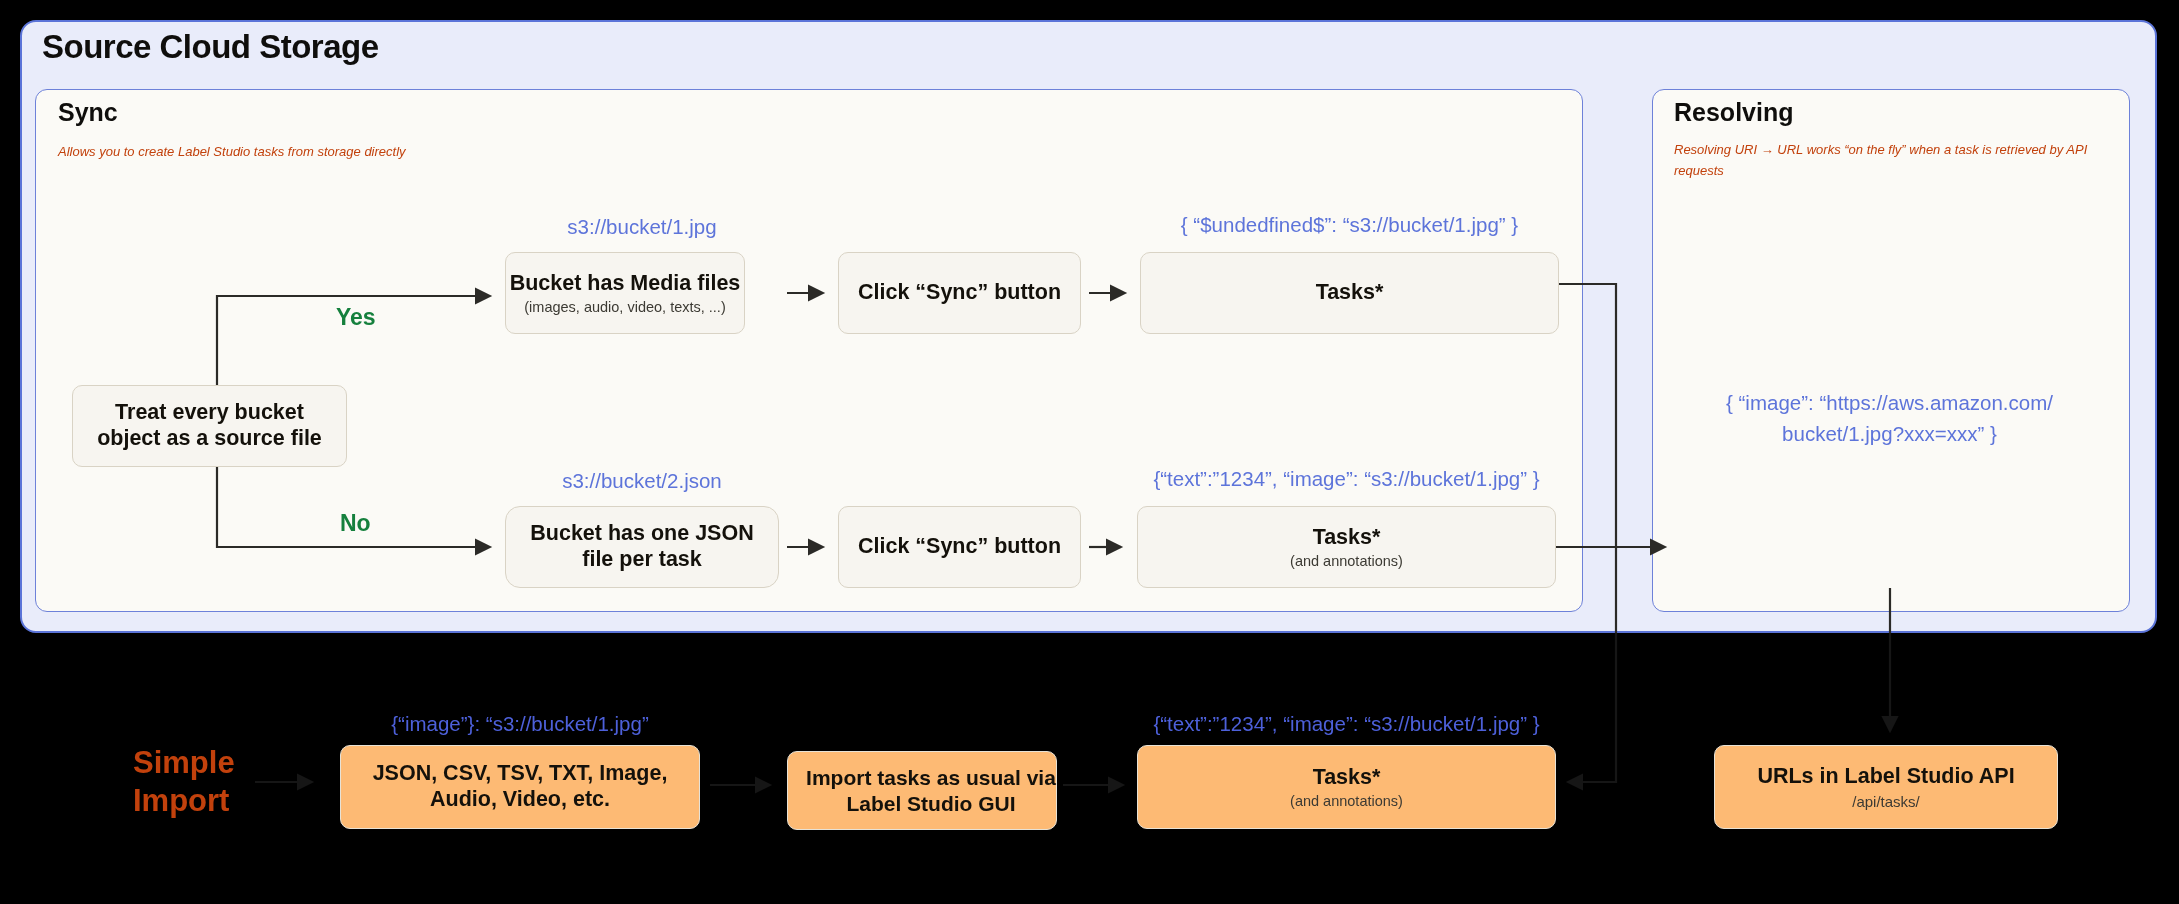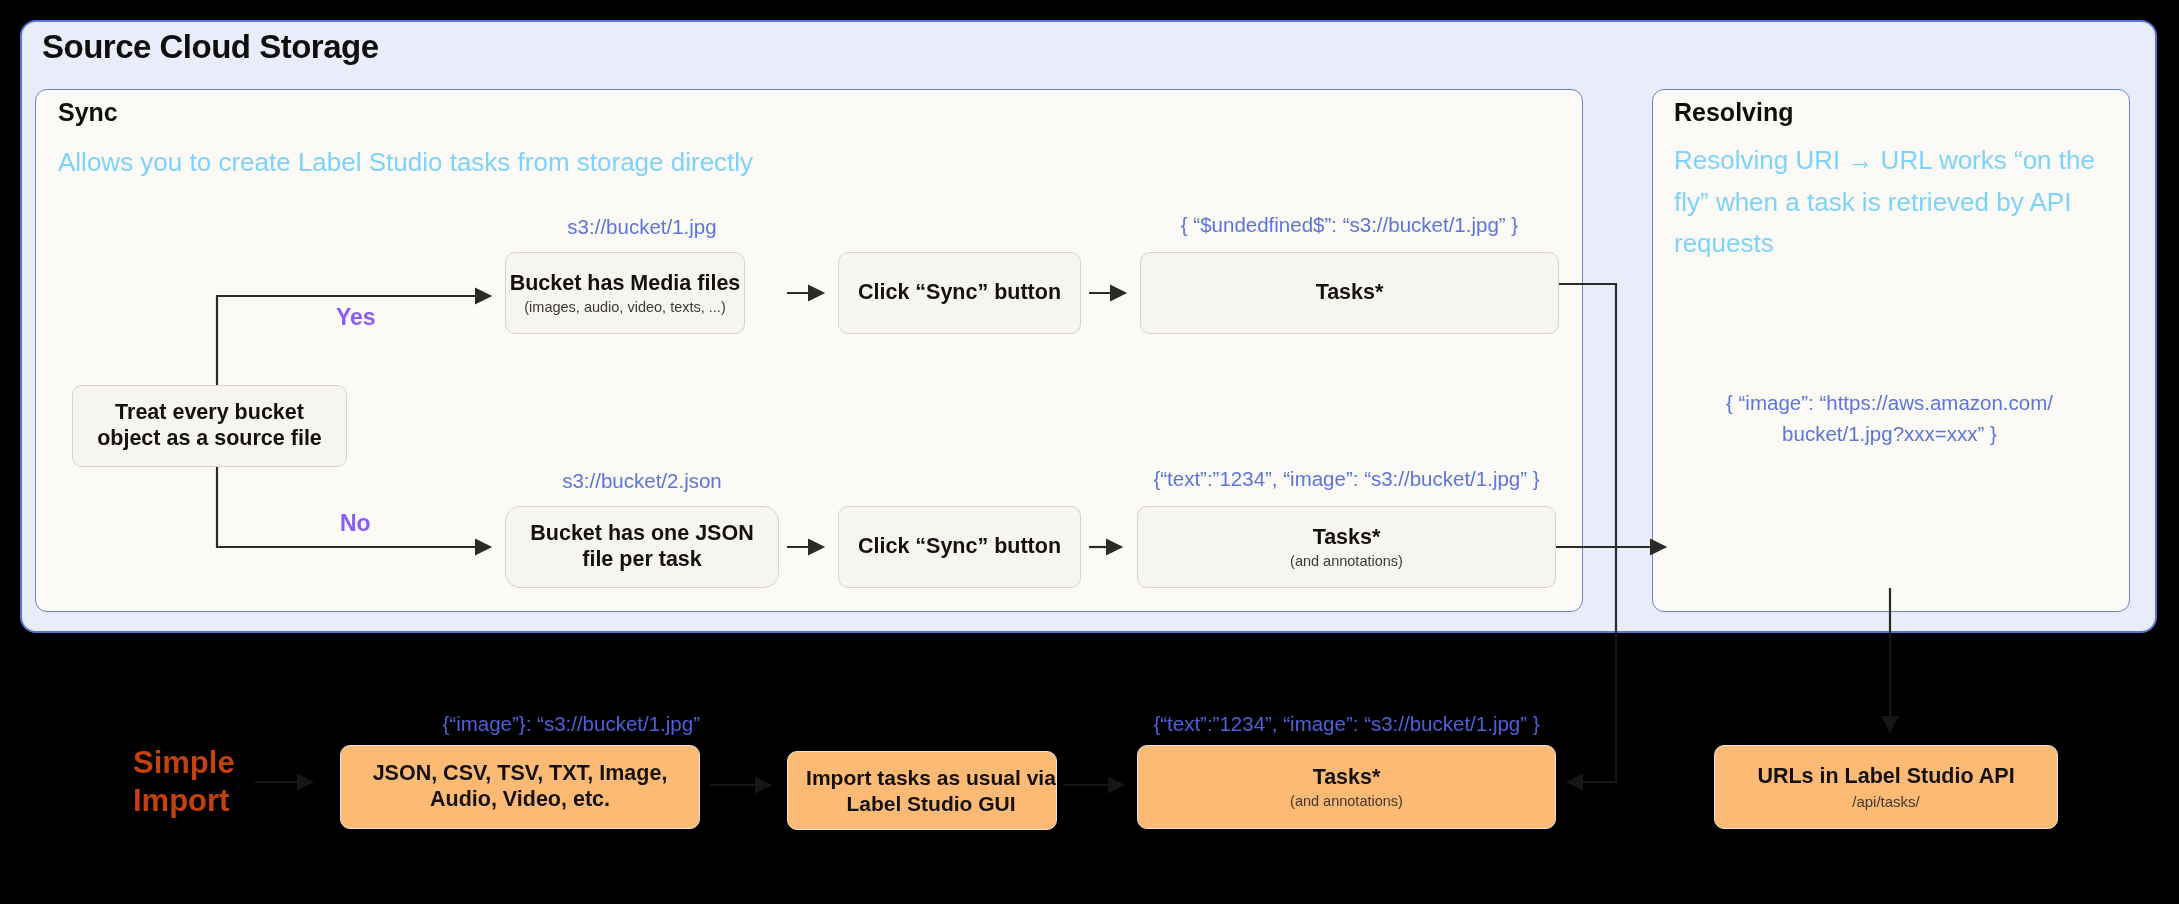--- a/index.html
+++ b/index.html
@@ -8,33 +8,33 @@
   .abs{position:absolute;box-sizing:border-box;}
 
   .container{left:20px;top:20px;width:2137px;height:613px;background:#e9ecfa;
              border:2.5px solid #5b74d8;border-radius:16px;z-index:1;}
   .page-title{left:42px;top:28px;font-size:33px;font-weight:700;letter-spacing:-0.5px;color:#0f0e0c;z-index:2;}
 
   .panel{background:#fbfaf6;border:1.5px solid #6d81d9;border-radius:12px;z-index:2;}
   .panel-sync{left:35px;top:89px;width:1548px;height:523px;}
   .panel-resolving{left:1652px;top:89px;width:478px;height:523px;}
   .panel-title{font-size:25px;font-weight:700;color:#0f0e0c;}
-  .panel-sub{font-size:26px;color:#7dd3fc;line-height:1.6;}
+  .panel-sub{font-size:13px;color:#c2410c;line-height:1.6;font-style:italic;}
 
   .flowbox{background:#f7f5f0;border:1.5px solid #d9d3c5;border-radius:10px;z-index:4;
            display:flex;flex-direction:column;align-items:center;justify-content:center;text-align:center;}
   .flowbox .bt{font-size:21.5px;font-weight:700;line-height:1.2;color:#14110b;}
   .flowbox .bs{font-size:14.5px;color:#3c3a33;margin-top:3px;}
 
   .darkbox{background:#fdba74;border:1.5px solid #e7e2d6;}
 
   .bluelabel{font-size:20.5px;font-weight:500;color:#5d74da;text-align:center;z-index:4;line-height:1.5;}
   .bluelabel.on-dark{color:#4d60da;}
 
-  .branch-label{font-size:23px;font-weight:700;color:#8b5cf6;z-index:4;}
+  .branch-label{font-size:23px;font-weight:700;color:#15803d;z-index:4;}
 
   .faint-title{left:133px;top:744px;width:125px;font-size:31px;font-weight:600;line-height:38px;
                color:#c2410c;z-index:2;}
   .note{left:567px;top:872px;font-size:20.5px;font-style:italic;font-weight:500;color:#272a24;z-index:2;}
 
   svg.wires{position:absolute;left:0;top:0;z-index:3;}
 </style>
 </head>
 <body>
 
@@ -109,21 +109,21 @@
   <div class="abs bluelabel" style="left:1137px;top:464px;width:419px;">{“text”:”1234”,  “image”: “s3://bucket/1.jpg” }</div>
   <div class="abs flowbox" style="left:1137px;top:506px;width:419px;height:82px;">
     <div class="bt">Tasks*</div>
     <div class="bs">(and annotations)</div>
   </div>
 
   <div class="abs bluelabel" style="left:1692px;top:388px;width:395px;">{ “image”: “https://aws.amazon.com/ bucket/1.jpg?xxx=xxx” }</div>
 
   <div class="abs faint-title">Simple Import</div>
 
-  <div class="abs bluelabel on-dark" style="left:340px;top:709px;width:360px;text-align:right;">{“image”}: “s3://bucket/1.jpg”</div>
+  <div class="abs bluelabel on-dark" style="left:340px;top:709px;width:360px;">{“image”}: “s3://bucket/1.jpg”</div>
   <div class="abs flowbox darkbox" style="left:340px;top:745px;width:360px;height:84px;">
     <div class="bt" style="width:330px;">JSON, CSV, TSV, TXT, Image, Audio, Video, etc.</div>
   </div>
 
   <div class="abs flowbox darkbox" style="left:787px;top:751px;width:270px;height:79px;align-items:flex-end;">
     <div class="bt" style="width:250px;font-size:21px;">Import tasks as usual via Label Studio GUI</div>
   </div>
 
   <div class="abs bluelabel on-dark" style="left:1137px;top:709px;width:419px;">{“text”:”1234”,  “image”: “s3://bucket/1.jpg” }</div>
   <div class="abs flowbox darkbox" style="left:1137px;top:745px;width:419px;height:84px;">

